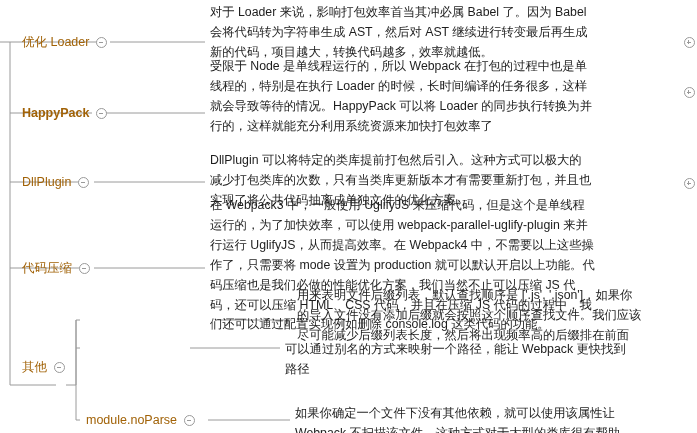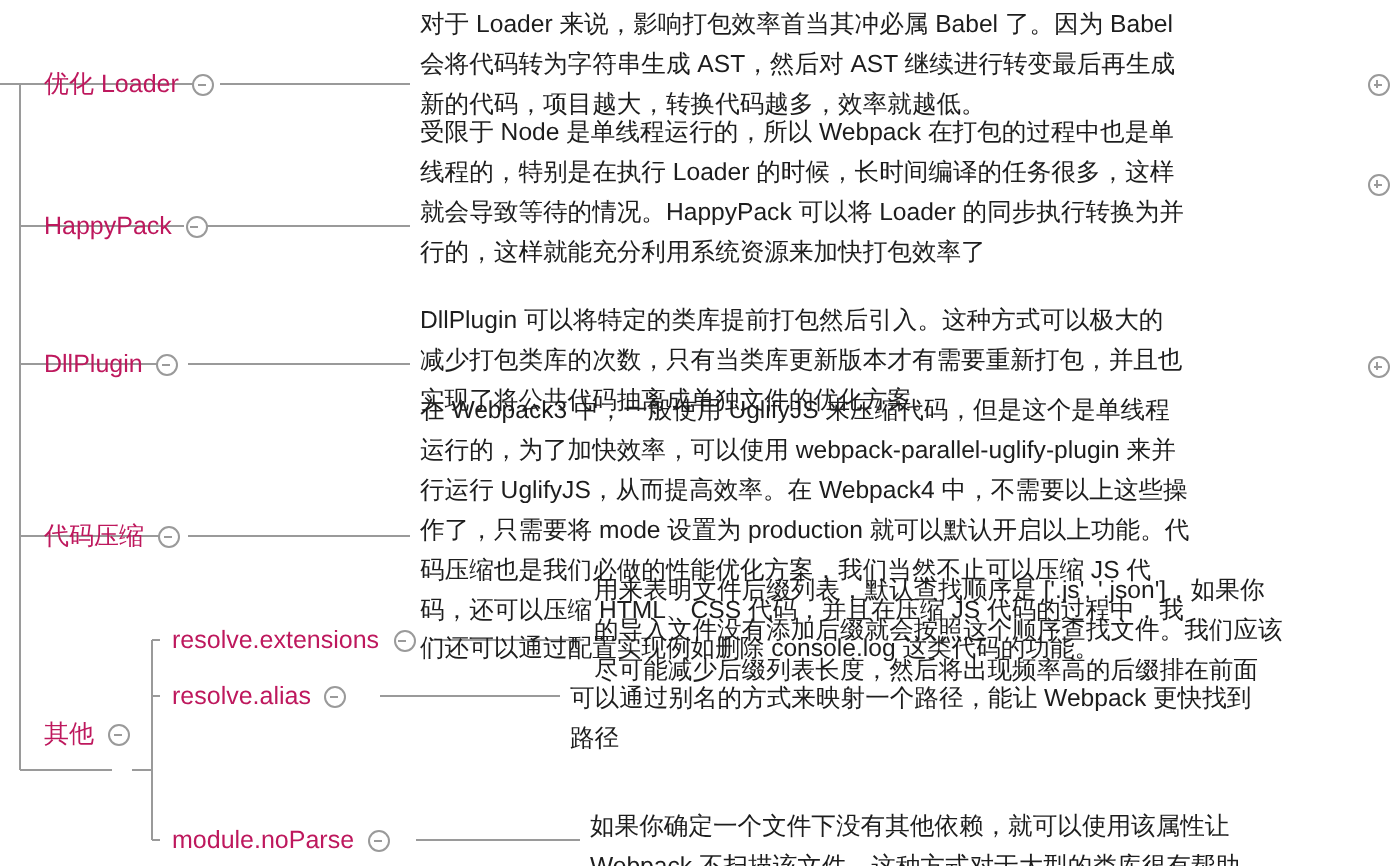--- a/index.html
+++ b/index.html
@@ -17,21 +17,21 @@
   }
   .mindmap {
     position: relative;
     width: 697px;
     height: 433px;
   }
   
   .topic {
     position: absolute;
     font-size: 12.5px;
-    color: #be185d;
+    color: #a16207;
     white-space: nowrap;
     line-height: 1.2;
   }
   .topic .txt { display: inline-block; vertical-align: middle; }
   
   .toggle {
     display: inline-block;
     width: 9px;
     height: 9px;
     border: 1px solid #9a9a9a;
@@ -129,43 +129,37 @@
 
     <path d="M215 320 L292 320" stroke="#9a9a9a" stroke-width="1" fill="none"></path>
     <path d="M190 348 L280 348" stroke="#9a9a9a" stroke-width="1" fill="none"></path>
     <path d="M208 420 L290 420" stroke="#9a9a9a" stroke-width="1" fill="none"></path>
   </svg>
 
   <div class="topic" style="left:22px; top:35px;">
     <span class="txt">优化 Loader</span><span class="toggle"></span>
   </div>
 
-  <div class="topic" style="left:22px; top:106px;">
+  <div class="topic" style="left:22px; top:106px;font-weight:bold;">
     <span class="txt">HappyPack</span><span class="toggle"></span>
   </div>
 
   <div class="topic" style="left:22px; top:175px;">
     <span class="txt">DllPlugin</span><span class="toggle"></span>
   </div>
 
   <div class="topic" style="left:22px; top:261px;text-align:center;">
     <span class="txt">代码压缩</span><span class="toggle"></span>
   </div>
 
   <div class="topic" style="left:22px; top:360px;">
     <span class="txt">其他</span><span class="toggle"></span>
   </div>
 
-  <div class="topic" style="left:86px; top:313px;">
-    <span class="txt">resolve.extensions</span><span class="toggle"></span>
-  </div>
 
-  <div class="topic" style="left:86px; top:341px;">
-    <span class="txt">resolve.alias</span><span class="toggle"></span>
-  </div>
 
   <div class="topic" style="left:86px; top:413px;">
     <span class="txt">module.noParse</span><span class="toggle"></span>
   </div>
 
   <div class="detail" style="left:210px; top:3px; width:382px;">对于 Loader 来说，影响打包效率首当其冲必属 Babel 了。因为 Babel 会将代码转为字符串生成 AST，然后对 AST 继续进行转变最后再生成新的代码，项目越大，转换代码越多，效率就越低。</div>
 
   <div class="detail" style="left:210px; top:57px; width:382px;">受限于 Node 是单线程运行的，所以 Webpack 在打包的过程中也是单线程的，特别是在执行 Loader 的时候，长时间编译的任务很多，这样就会导致等待的情况。HappyPack 可以将 Loader 的同步执行转换为并行的，这样就能充分利用系统资源来加快打包效率了</div>
 
   <div class="detail" style="left:210px; top:151px; width:382px;">DllPlugin 可以将特定的类库提前打包然后引入。这种方式可以极大的减少打包类库的次数，只有当类库更新版本才有需要重新打包，并且也实现了将公共代码抽离成单独文件的优化方案。</div>

